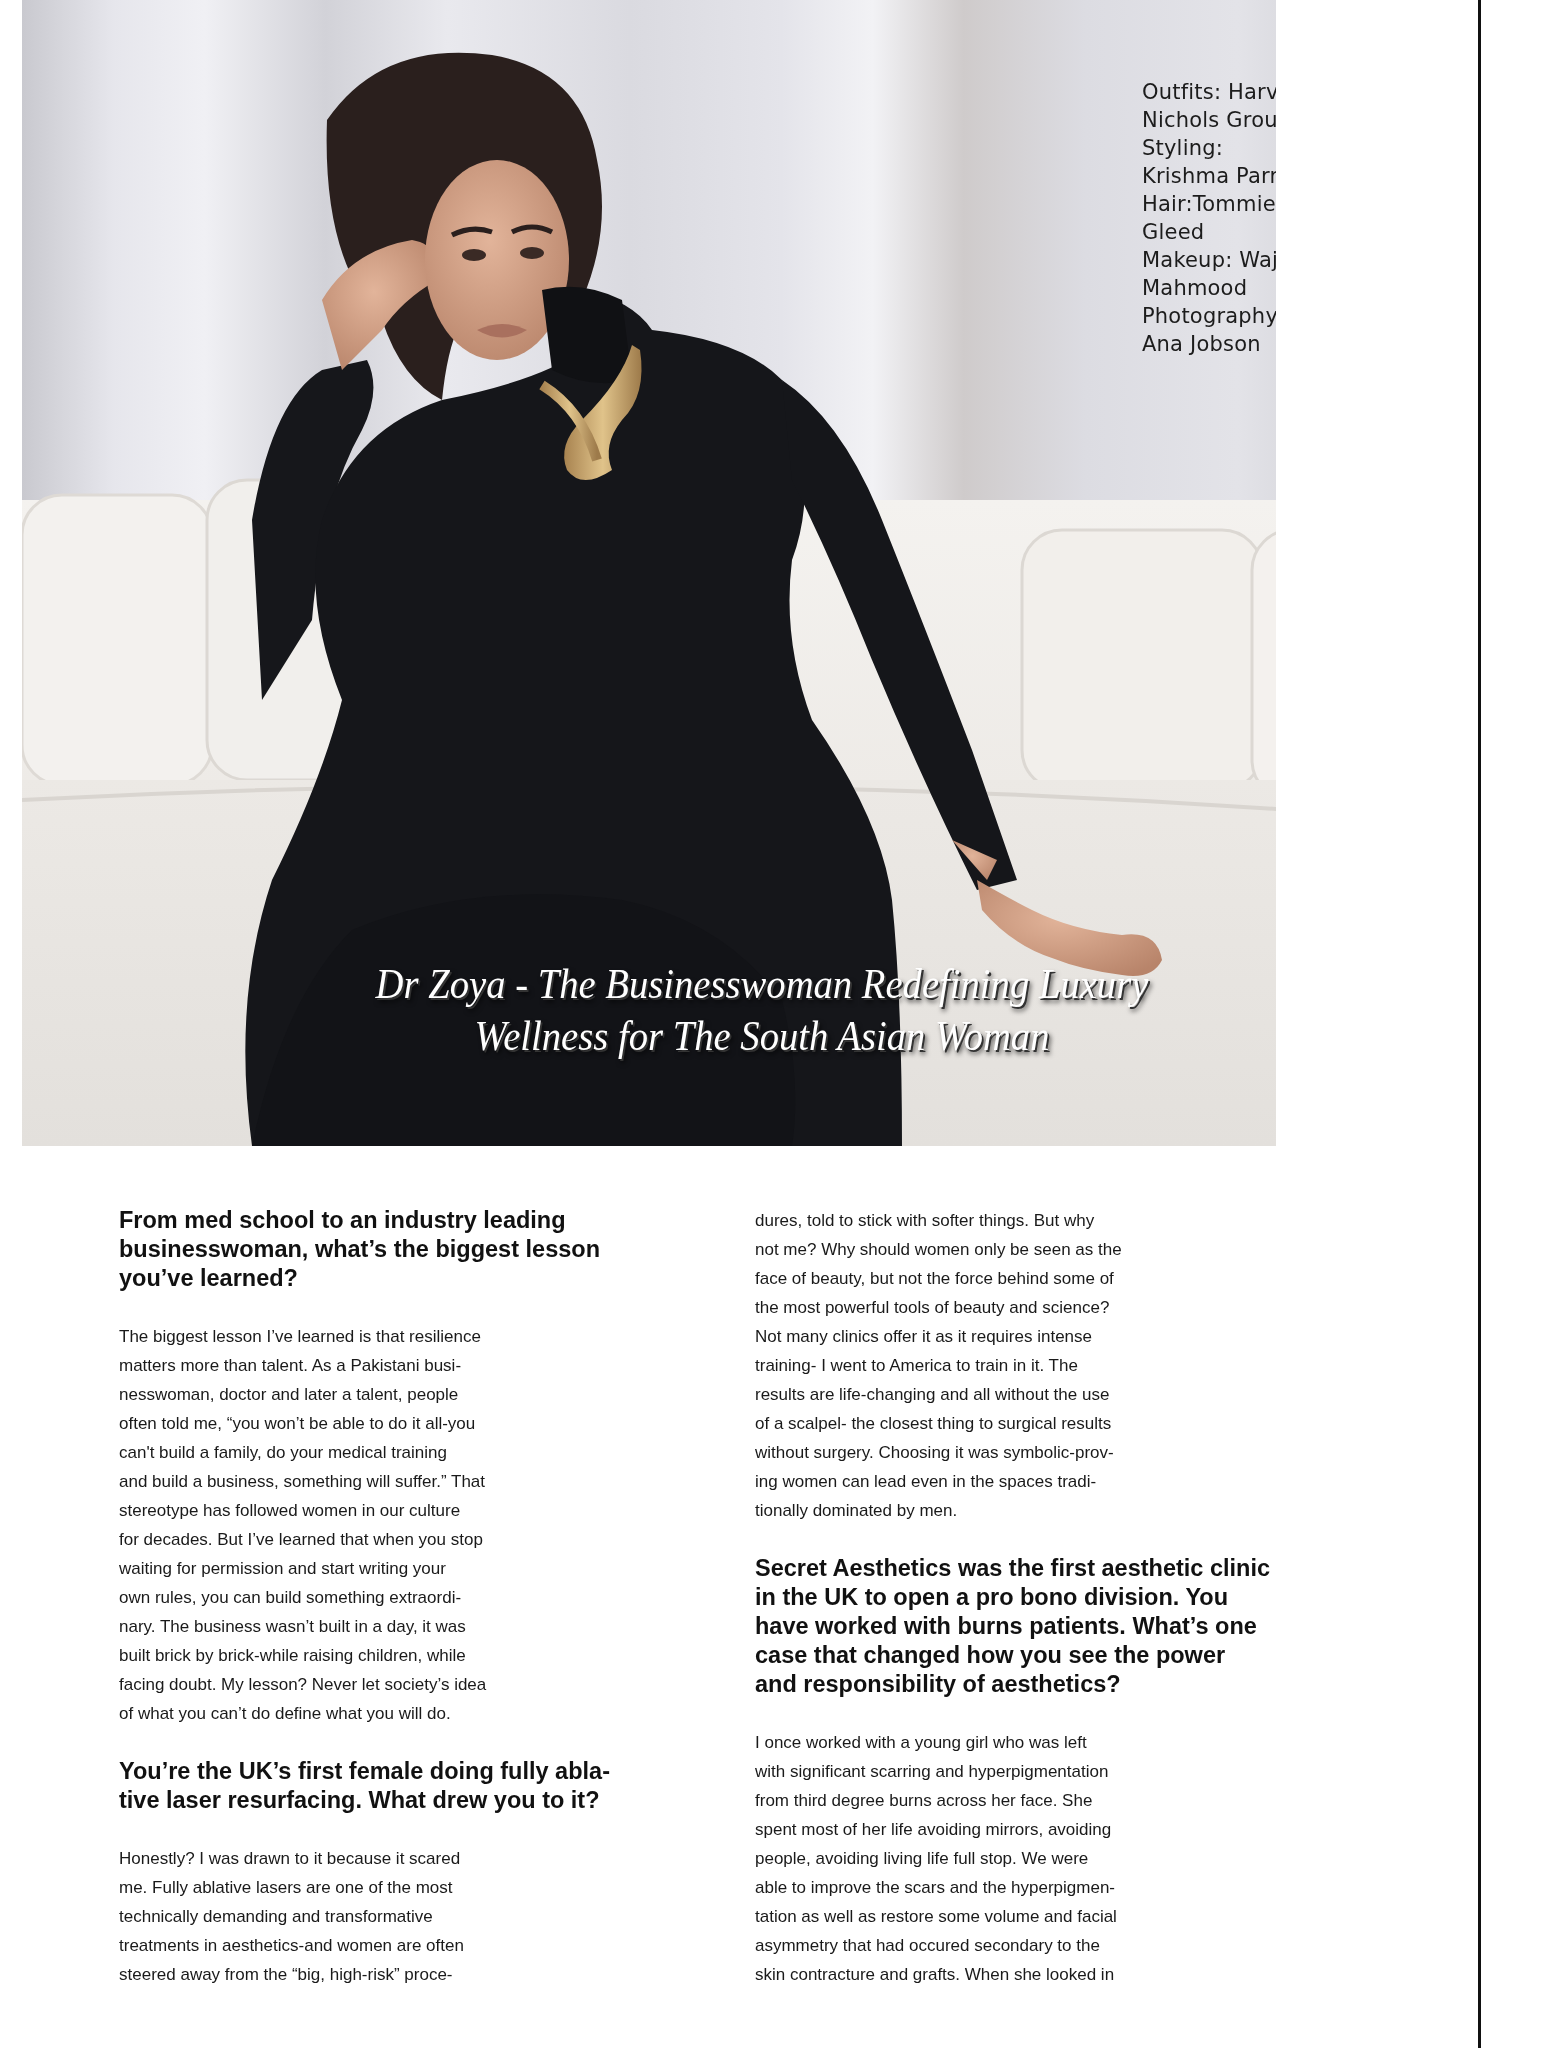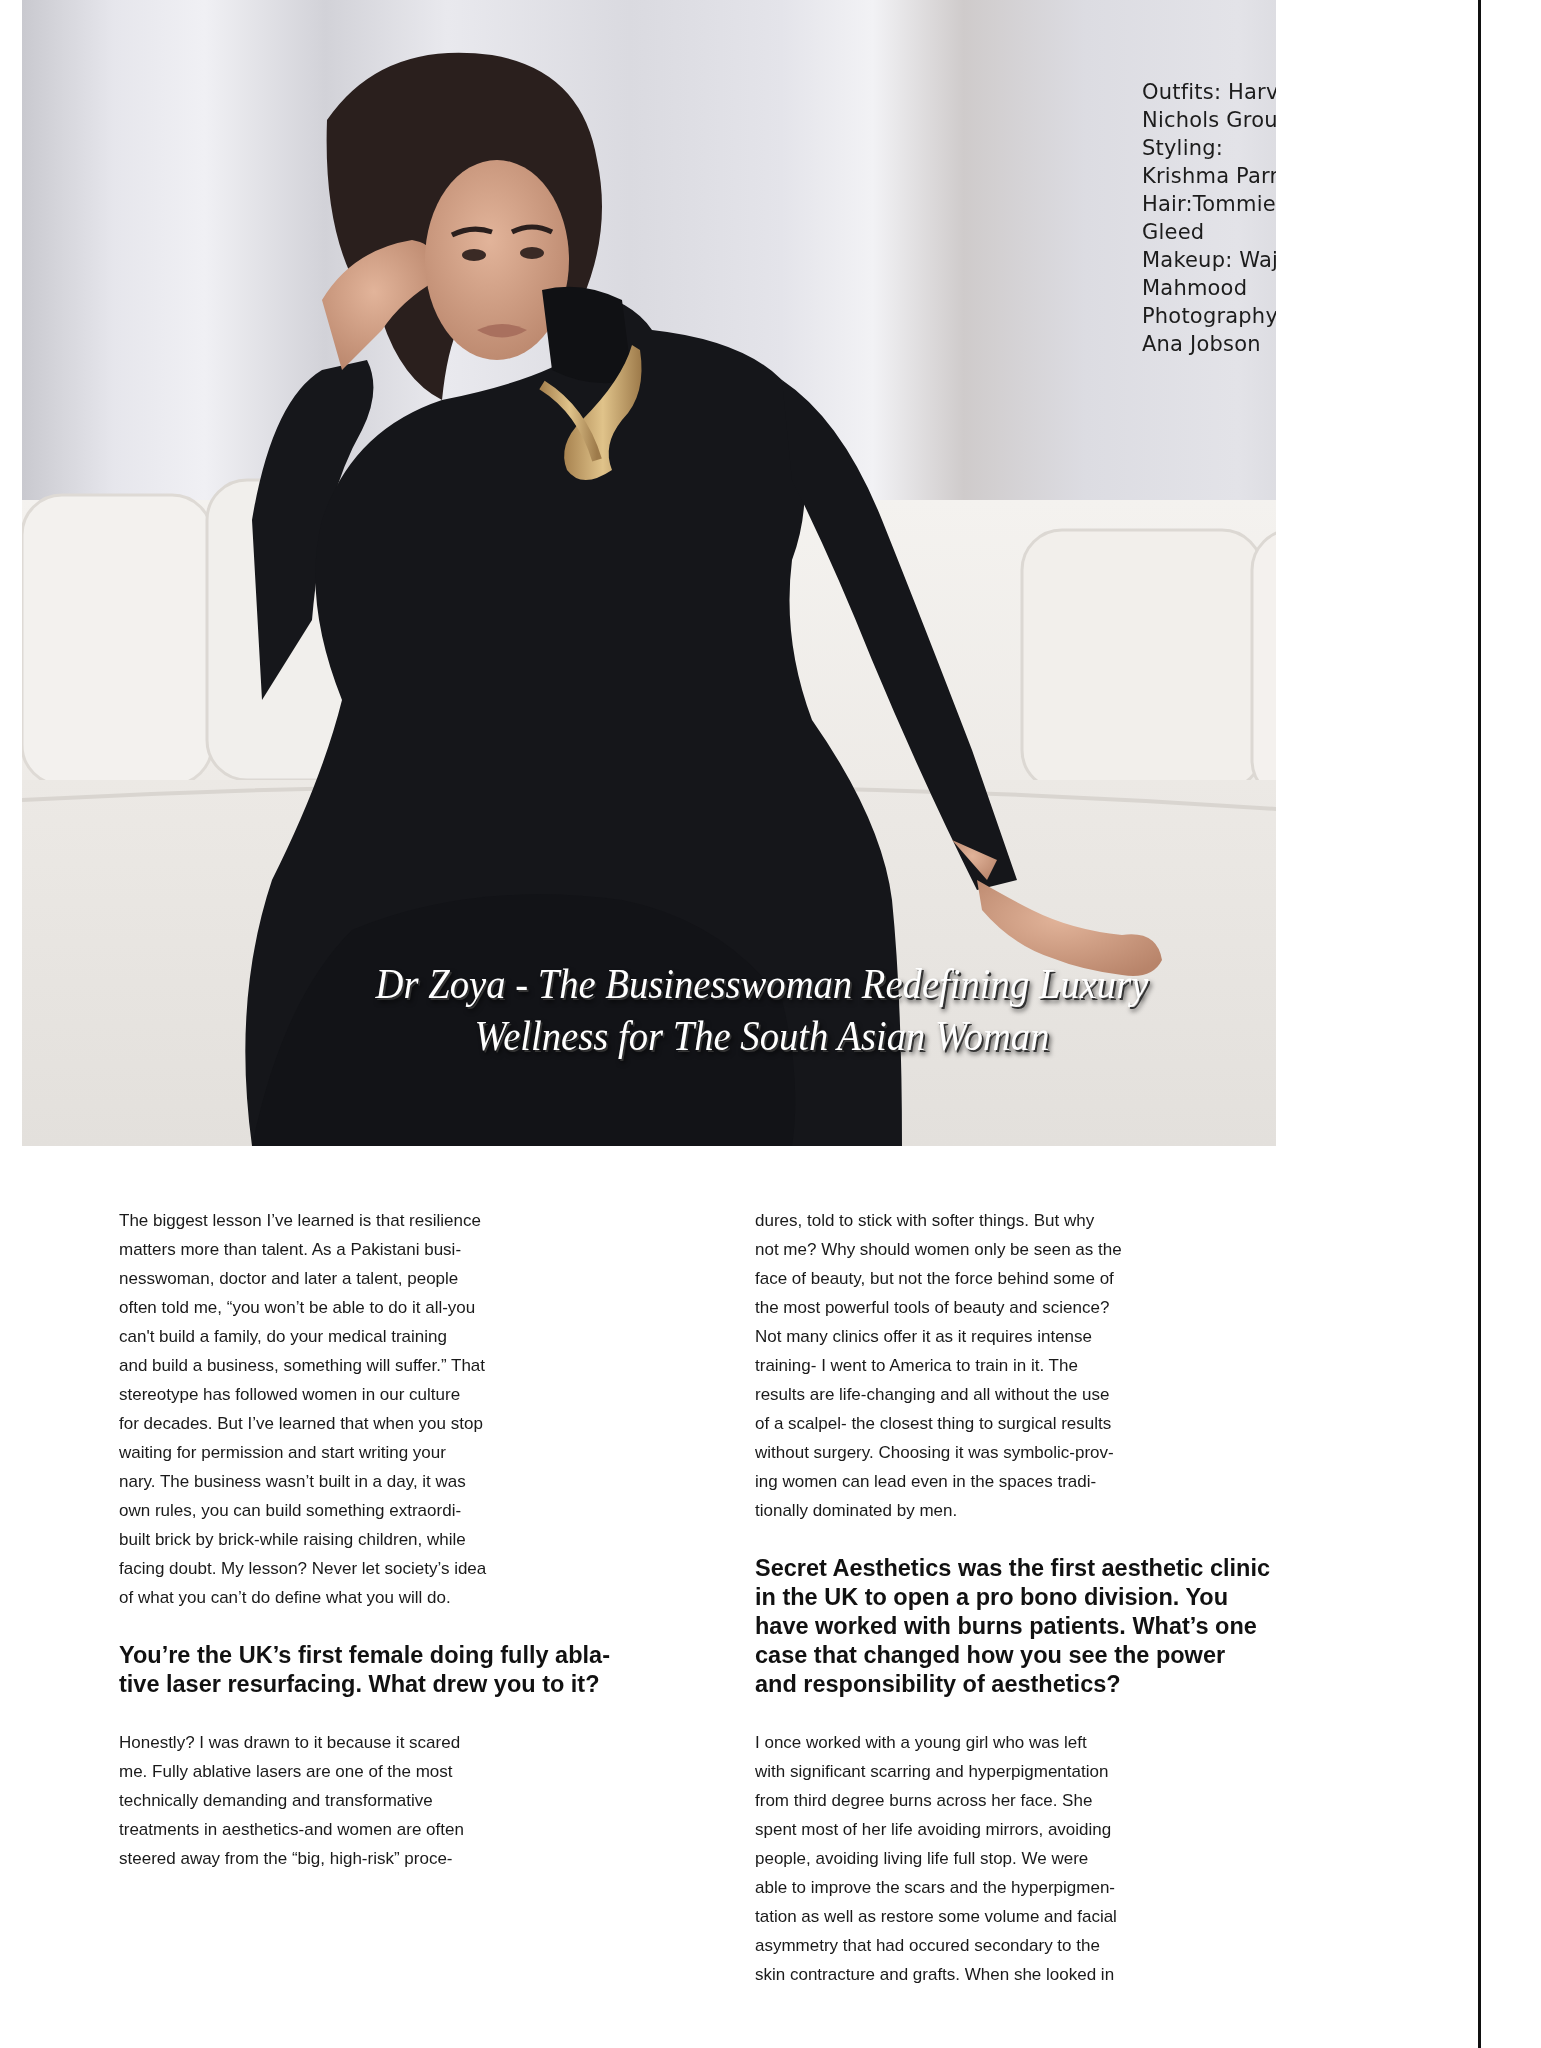--- a/index.html
+++ b/index.html
@@ -143,32 +143,37 @@
   </div>
 
   <h1 class="headline" style="margin:0;font-weight:normal;">
     <div>Dr Zoya - The Businesswoman Redefining Luxury</div>
     <div>Wellness for The South Asian Woman</div>
   </h1>
 </section>
 
 <main class="columns">
   <div class="col col-left" id="col-left">
+      <p class="q">
+        <span class="line">From med school to an industry leading</span>
+        <span class="line">businesswoman, what’s the biggest lesson</span>
+        <span class="line">you’ve learned?</span>
+      </p>
       <p class="a">
         <span class="line">The biggest lesson I’ve learned is that resilience</span>
         <span class="line">matters more than talent. As a Pakistani busi-</span>
         <span class="line">nesswoman, doctor and later a talent, people</span>
         <span class="line">often told me, “you won’t be able to do it all-you</span>
         <span class="line">can't build a family, do your medical training</span>
         <span class="line">and build a business, something will suffer.” That</span>
         <span class="line">stereotype has followed women in our culture</span>
         <span class="line">for decades. But I’ve learned that when you stop</span>
         <span class="line">waiting for permission and start writing your</span>
+        <span class="line">own rules, you can build something extraordi-</span>
         <span class="line">nary. The business wasn’t built in a day, it was</span>
-        <span class="line">own rules, you can build something extraordi-</span>
         <span class="line">built brick by brick-while raising children, while</span>
         <span class="line">facing doubt. My lesson? Never let society’s idea</span>
         <span class="line">of what you can’t do define what you will do.</span>
       </p>
       <p class="q">
         <span class="line">You’re the UK’s first female doing fully abla-</span>
         <span class="line">tive laser resurfacing. What drew you to it?</span>
       </p>
       <p class="a">
         <span class="line">Honestly? I was drawn to it because it scared</span>

